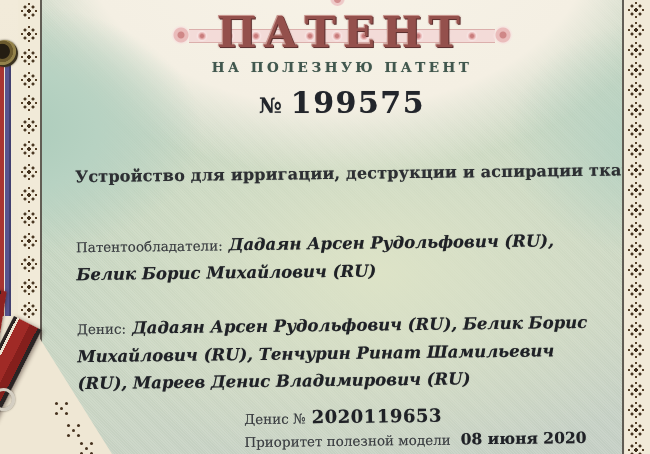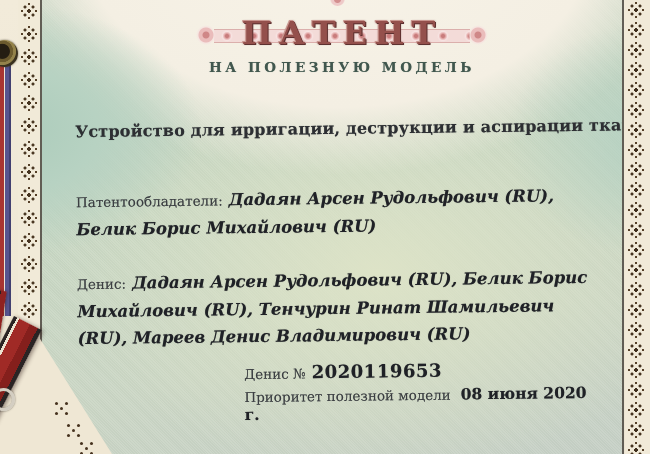--- a/index.html
+++ b/index.html
@@ -50,21 +50,21 @@
   .patent-wrap{position:relative;display:inline-block;margin-top:2px;}
   .guilloche-band{position:absolute;left:-28px;right:-28px;top:19px;height:14px;z-index:0;
     background-color:rgba(243,214,212,0.8);
     background-image:radial-gradient(circle at 13px 7px,#c97c7c 1.5px,#e7b3b2 3px,rgba(248,228,227,0.85) 4.5px,transparent 6px);
     background-size:27px 14px;background-repeat:repeat-x;
     box-shadow:inset 0 1px 0 rgba(198,138,137,0.55),inset 0 -1px 0 rgba(198,138,137,0.55);}
   .rosette{position:absolute;top:15px;width:20px;height:20px;border-radius:50%;z-index:0;
     background:radial-gradient(circle,#cf8787 0 3px,#eabcbb 4px 7px,rgba(246,224,223,0.7) 8px,transparent 10px);}
   .rosette-l{left:-46px;}
   .rosette-r{right:-46px;}
-  .patent-word{position:relative;z-index:1;margin:0;font-size:32px;line-height:46px;font-weight:bold;
+  .patent-word{position:relative;z-index:1;margin:0;font-size:42px;line-height:46px;font-weight:bold;
     letter-spacing:7px;color:#94504c;
     text-shadow:1px 1px 0 #5e3130,-1px -1px 0 #c9968f,0 0 2px #7c3f3d;}
   .subtitle{margin-top:3px;font-size:13.5px;font-weight:bold;letter-spacing:3.5px;color:#41574e;
     text-shadow:0 0 0.7px rgba(40,70,60,0.5);}
   .number-line{margin-top:10px;color:#22252b;text-shadow:0 0 0.7px rgba(10,15,20,0.45);}
   .no-sign{font-size:21px;font-weight:bold;margin-right:9px;}
   .no-digits{font-size:30px;font-weight:bold;letter-spacing:1.5px;}
 
   .content{position:relative;padding:0 26px 0 33px;transform:rotate(-0.7deg);transform-origin:50% 0;}
   .model-title{margin:44px 0 0 0;font-size:16px;font-weight:bold;letter-spacing:0.2px;white-space:nowrap;
@@ -115,21 +115,24 @@
 
   <div class="doc">
 
     <div class="header">
       <div class="patent-wrap">
         <div class="guilloche-band"></div>
         <span class="rosette rosette-l"></span>
         <span class="rosette rosette-r"></span>
         <h1 class="patent-word">ПАТЕНТ</h1>
       </div>
-      <div class="subtitle">НА ПОЛЕЗНУЮ МОДЕЛЬ</div>
+      <div class="subtitle">НА ПОЛЕЗНУЮ ПАТЕНТ</div>
+      <div class="number-line">
+        <span class="no-sign">№</span><span class="no-digits">199575</span>
+      </div>
     </div>
 
     <div class="content">
       <p class="model-title">Устройство для ирригации, деструкции и аспирации тканей</p>
 
       <p class="para holders">
         <span class="lbl">Патентообладатели:</span><span class="val">Дадаян Арсен Рудольфович (RU), Белик Борис Михайлович (RU)</span>
       </p>
 
       <p class="para authors">

